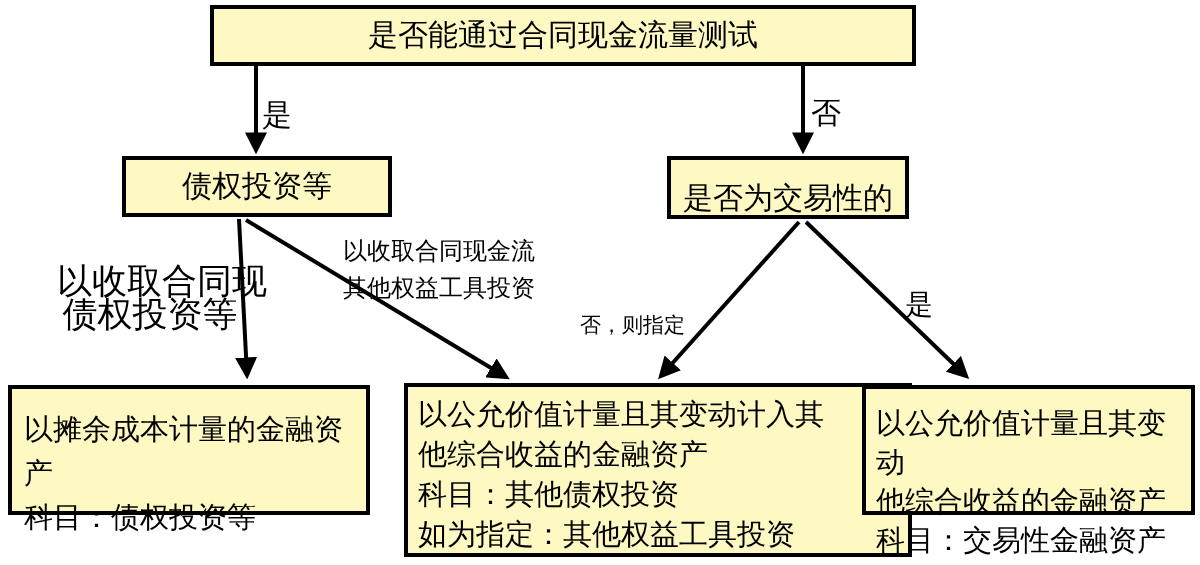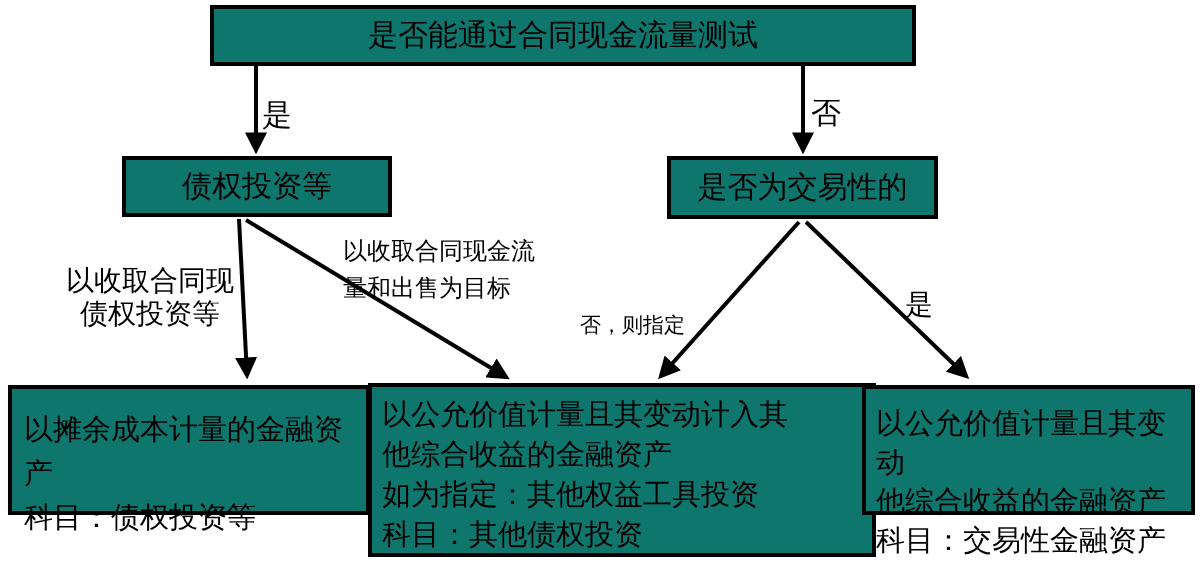--- a/index.html
+++ b/index.html
@@ -23,57 +23,57 @@
     width: 1200px;
     height: 565px;
   }
   .arrows line {
     stroke: #000000;
     stroke-width: 4;
   }
   .node {
     position: absolute;
     box-sizing: border-box;
-    background: #0f766e;
+    background: #fef9c3;
     border: 4px solid #000000;
     font-size: 30px;
     line-height: 1.15;
   }
   .node.center {
     display: flex;
     align-items: center;
     justify-content: center;
     text-align: center;
   }
   .node.multiline {
     display: flex;
     flex-direction: column;
     justify-content: flex-start;
     font-size: 29px;
     text-align: left;
   }
   #node-cash-flow-test   { left: 210px; top: 5px;   width: 706px; height: 61px; }
   #node-business-model   { left: 122px; top: 156px; width: 270px; height: 61px; }
-  #node-is-trading       { left: 667px; top: 156px; width: 271px; height: 63px; }
+  #node-is-trading       { left: 667px; top: 156px; width: 242px; height: 63px; align-items: flex-end; }
   #node-amortized-cost   { left: 8px;   top: 385px; width: 362px; height: 130px;
                            padding: 18px 8px 0 12px; line-height: 44px; }
-  #node-fvoci            { left: 368px; top: 383px; width: 508px; height: 174px;
+  #node-fvoci            { left: 404px; top: 383px; width: 508px; height: 174px;
                            padding: 7px 8px 0 10px; line-height: 40px; }
   #node-fvtpl            { left: 862px; top: 385px; width: 333px; height: 130px;
                            padding: 15px 8px 0 10px; line-height: 39px; }
   .edge-label {
     position: absolute;
     font-size: 28px;
     line-height: 1.2;
     white-space: nowrap;
   }
   #label-yes-left        { left: 262px; top: 97px;  font-size: 30px; }
   #label-no-right        { left: 811px; top: 95px;  font-size: 30px; }
   #label-collect-only    { left: 57px;  top: 264px; width: 186px;
-                           text-align: center; font-size: 28px; line-height: 33px; }
+                           text-align: center; font-size: 35px; line-height: 33px; }
   #label-collect-sell    { left: 343px; top: 232px; font-size: 24px; line-height: 37px; }
   #label-no-designate    { left: 580px; top: 312px; font-size: 21px; }
   #label-yes-right       { left: 905px; top: 288px; font-size: 28px; }
 </style>
 </head>
 <body>
 
 <div class="canvas">
 
   <svg class="arrows" viewBox="0 0 1200 565" xmlns="http://www.w3.org/2000/svg">
@@ -103,41 +103,41 @@
   </div>
 
   <div class="node multiline" id="node-amortized-cost">
     <div>以摊余成本计量的金融资产</div>
     <div>科目：债权投资等</div>
   </div>
 
   <div class="node multiline" id="node-fvoci">
     <div>以公允价值计量且其变动计入其</div>
     <div>他综合收益的金融资产</div>
+    <div>科目：其他债权投资</div>
     <div>如为指定：其他权益工具投资</div>
-    <div>科目：其他债权投资</div>
   </div>
 
   <div class="node multiline" id="node-fvtpl">
     <div>以公允价值计量且其变动</div>
     <div>他综合收益的金融资产</div>
     <div>科目：交易性金融资产</div>
   </div>
 
   <div class="edge-label" id="label-yes-left">是</div>
 
   <div class="edge-label" id="label-no-right">否</div>
 
   <div class="edge-label" id="label-collect-only">
     <div>以收取合同现</div>
     <div>债权投资等</div>
   </div>
 
   <div class="edge-label" id="label-collect-sell">
     <div>以收取合同现金流</div>
-    <div>量和出售为目标</div>
+    <div>其他权益工具投资</div>
   </div>
 
   <div class="edge-label" id="label-no-designate">否，则指定</div>
 
   <div class="edge-label" id="label-yes-right">是</div>
 
 </div>
 
 </body></html>

